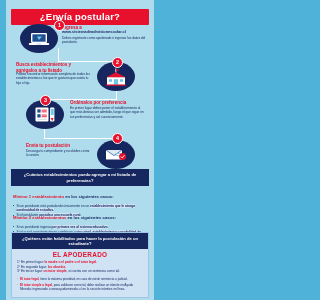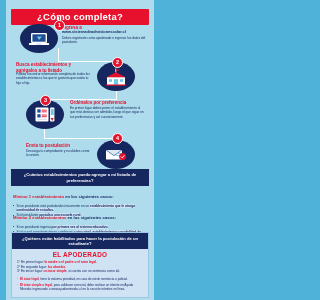--- a/index.html
+++ b/index.html
@@ -94,21 +94,21 @@
   }
   .apo-notes li:before{content:"·";position:absolute;left:0;top:-.4px;color:#e8112d;font-weight:bold;}
 </style>
 </head>
 <body>
 
 <div class="page">
   <div class="inner"></div>
 
   <div class="hdr-wrap">
-    <div class="hdr">¿Cómo completa?</div>
+    <div class="hdr">¿Envía postular?</div>
   </div>
 
   <div class="ln" style="left:58px;top:17px;width:1.3px;height:7px;"></div>
   <div class="ln" style="left:58px;top:48px;width:1.3px;height:14px;"></div>
   <div class="ln" style="left:58px;top:61px;width:59px;height:1.3px;"></div>
   <div class="ln" style="left:116px;top:61px;width:1.3px;height:6px;"></div>
   <div class="ln" style="left:116px;top:88px;width:1.3px;height:12px;"></div>
   <div class="ln" style="left:44px;top:99px;width:73px;height:1.3px;"></div>
   <div class="ln" style="left:44px;top:99px;width:1.3px;height:5px;"></div>
   <div class="ln" style="left:44px;top:126px;width:1.3px;height:13px;"></div>

